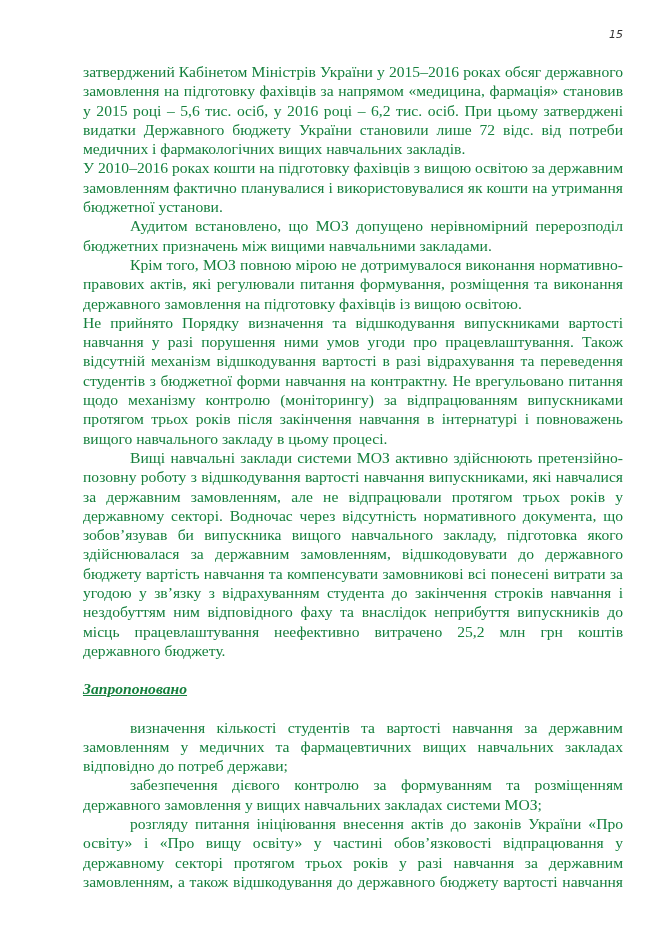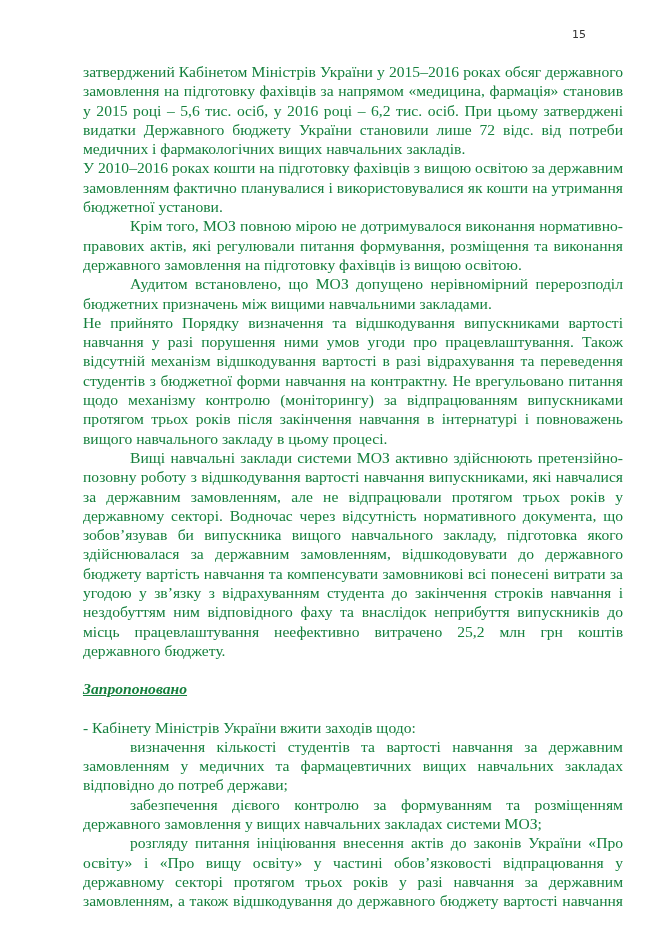--- a/index.html
+++ b/index.html
@@ -2,22 +2,22 @@
 <html><head>
 <meta charset="utf-8">
 <style>
   html, body { margin: 0; padding: 0; background: #ffffff; }
   body { width: 668px; height: 936px; position: relative; overflow: hidden; }
   .page {
     position: absolute; left: 0; top: 0; width: 668px; height: 936px;
     background: #ffffff; color: #1a1a1a;
   }
   .page-number {
-    position: absolute; top: 28px; left: 572px; width: 24px; text-align: left;
-    font-family: "DejaVu Sans", sans-serif; font-size: 11px; color: #333;
+    position: absolute; top: 28px; left: 604px; width: 24px; text-align: center;
+    font-family: "DejaVu Sans", sans-serif; font-size: 11px; color: #333; font-style: italic;
   }
   .body-text {
     position: absolute; left: 83px; top: 62px; width: 540px;
     font-family: "Liberation Serif", serif; font-size: 15.6px; line-height: 19.3px;
     color: #15803d;
   }
   .body-text p { margin: 0; text-align: justify; text-align-last: left; }
   .indent { text-indent: 47px; }
   .heading {
     font-weight: bold; font-style: italic; margin-top: 19px !important; margin-bottom: 19px !important; text-decoration: underline;
@@ -25,25 +25,24 @@
 </style>
 </head>
 <body>
 
 <div class="page">
   <div class="page-number">15</div>
 
   <div class="body-text">
     <p>затверджений Кабінетом Міністрів України у 2015–2016 роках обсяг державного замовлення на підготовку фахівців за напрямом «медицина, фармація» становив у 2015 році – 5,6 тис. осіб, у 2016 році – 6,2 тис. осіб. При цьому затверджені видатки Державного бюджету України становили лише 72 відс. від потреби медичних і фармакологічних вищих навчальних закладів.</p>
     <p>У 2010–2016 роках кошти на підготовку фахівців з вищою освітою за державним замовленням фактично планувалися і використовувалися як кошти на утримання бюджетної установи.</p>
+    <p class="indent">Аудитом встановлено, що МОЗ допущено нерівномірний перерозподіл бюджетних призначень між вищими навчальними закладами.</p>
     <p class="indent">Крім того, МОЗ повною мірою не дотримувалося виконання нормативно-правових актів, які регулювали питання формування, розміщення та виконання державного замовлення на підготовку фахівців із вищою освітою.</p>
-    <p class="indent">Аудитом встановлено, що МОЗ допущено нерівномірний перерозподіл бюджетних призначень між вищими навчальними закладами.</p>
     <p>Не прийнято Порядку визначення та відшкодування випускниками вартості навчання у разі порушення ними умов угоди про працевлаштування. Також відсутній механізм відшкодування вартості в разі відрахування та переведення студентів з бюджетної форми навчання на контрактну. Не врегульовано питання щодо механізму контролю (моніторингу) за відпрацюванням випускниками протягом трьох років після закінчення навчання в інтернатурі і повноважень вищого навчального закладу в цьому процесі.</p>
     <p class="indent">Вищі навчальні заклади системи МОЗ активно здійснюють претензійно-позовну роботу з відшкодування вартості навчання випускниками, які навчалися за державним замовленням, але не відпрацювали протягом трьох років у державному секторі. Водночас через відсутність нормативного документа, що зобов’язував би випускника вищого навчального закладу, підготовка якого здійснювалася за державним замовленням, відшкодовувати до державного бюджету вартість навчання та компенсувати замовникові всі понесені витрати за угодою у зв’язку з відрахуванням студента до закінчення строків навчання і нездобуттям ним відповідного фаху та внаслідок неприбуття випускників до місць працевлаштування неефективно витрачено 25,2 млн грн коштів державного бюджету.</p>
 
     <p class="heading">Запропоновано</p>
 
-    <p>- Кабінету Міністрів України вжити заходів щодо:</p>
     <p class="indent">визначення кількості студентів та вартості навчання за державним замовленням у медичних та фармацевтичних вищих навчальних закладах відповідно до потреб держави;</p>
     <p class="indent">забезпечення дієвого контролю за формуванням та розміщенням державного замовлення у вищих навчальних закладах системи МОЗ;</p>
     <p class="indent" style="text-align-last: justify;">розгляду питання ініціювання внесення актів до законів України «Про освіту» і «Про вищу освіту» у частині обов’язковості відпрацювання у державному секторі протягом трьох років у разі навчання за державним замовленням, а також відшкодування до державного бюджету вартості навчання</p>
   </div>
 </div>
 
 </body></html>

